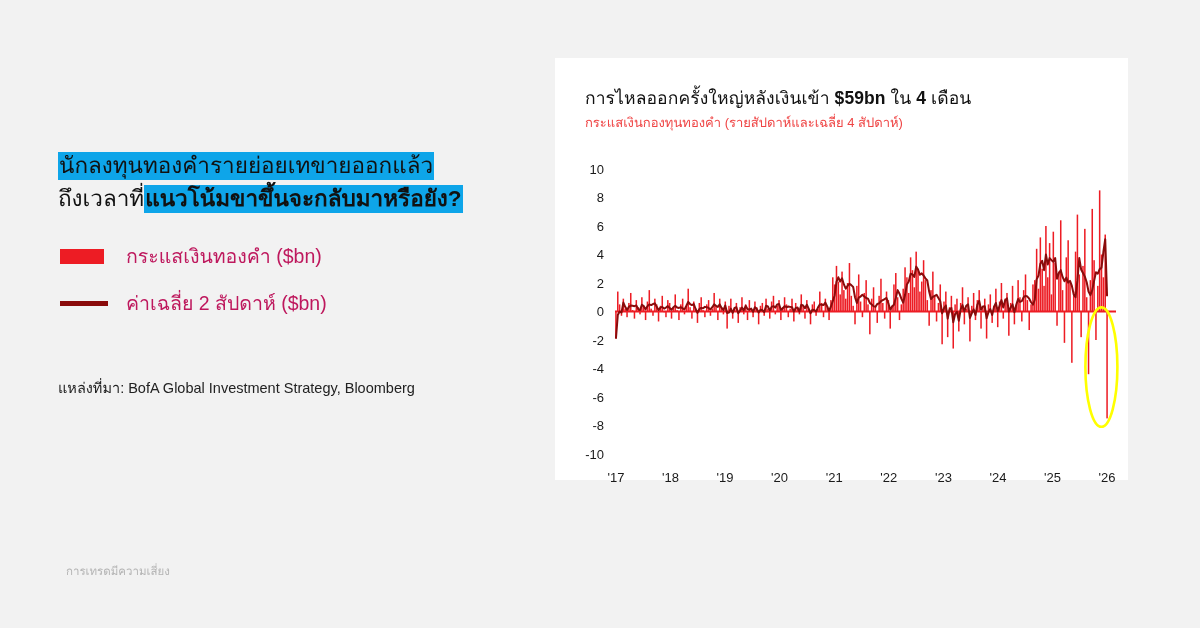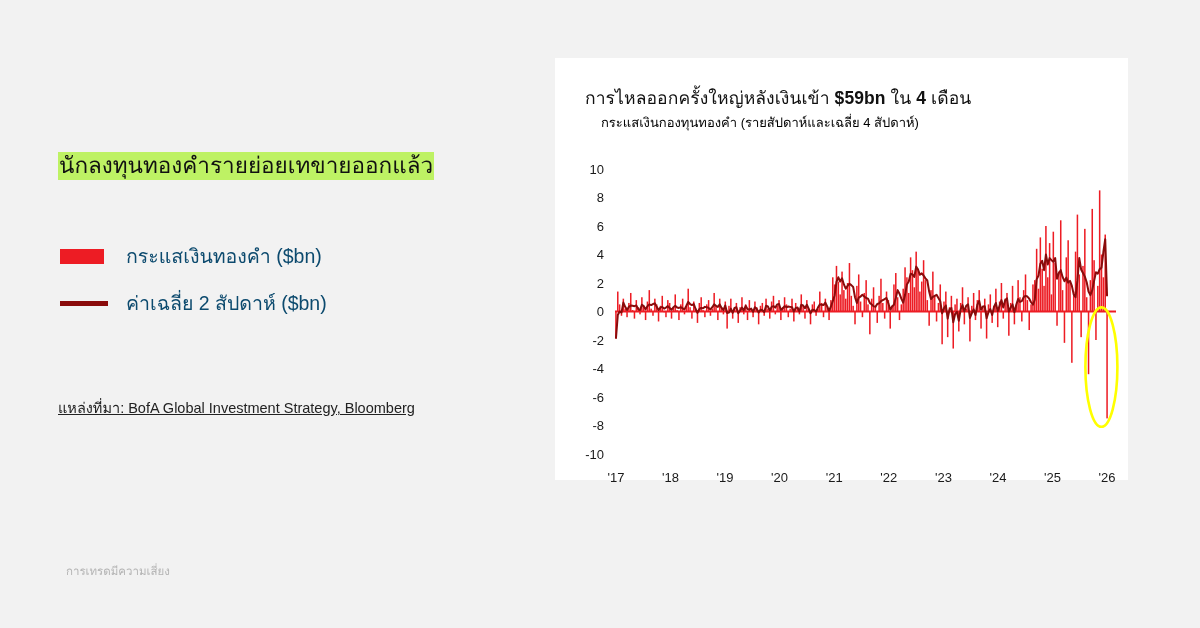--- a/index.html
+++ b/index.html
@@ -10,65 +10,68 @@
     overflow: hidden;
   }
   #root { position: relative; width: 1200px; height: 628px; background: #f2f2f2; }
 
   
   .left { position: absolute; left: 0; top: 0; width: 555px; height: 628px; }
 
   .headline { position: absolute; left: 58px; top: 150px; width: 470px; }
   .hl-line { line-height: 31px; font-size: 22.5px; color: #111; white-space: nowrap; }
   .hl-line + .hl-line { margin-top: 2px; }
-  .hl-mark { background: #bef264; padding: 1px 1px 2px 1px; box-decoration-break: clone; }
+  .hl-mark { background: #0ea5e9; padding: 1px 1px 2px 1px; box-decoration-break: clone; }
   .hl-bold { font-weight: bold; }
 
   .legend { position: absolute; left: 60px; top: 236px; width: 440px; }
   .legend-row { display: flex; align-items: center; height: 40px; }
   .legend-row + .legend-row { margin-top: 7px; }
   .sw-wrap { width: 58px; display: flex; align-items: center; justify-content: flex-start; }
   .sw-bar { width: 44px; height: 15px; background: #ed1c24; display: block; }
   .sw-line { width: 48px; height: 5px; background: #8a0b0b; display: block; }
-  .legend-label { font-size: 19.5px; color: #0c4a6e; margin-left: 8px; white-space: nowrap; }
-
-  .source { position: absolute; left: 58px; top: 396px; font-size: 14.5px; color: #222; white-space: nowrap; text-decoration: underline; }
+  .legend-label { font-size: 19.5px; color: #be185d; margin-left: 8px; white-space: nowrap; }
+
+  .source { position: absolute; left: 58px; top: 376px; font-size: 14.5px; color: #222; white-space: nowrap; }
   .disclaimer { position: absolute; left: 66px; top: 562px; font-size: 11.5px; color: #b4b4b4; white-space: nowrap; }
 
   
   .card {
     position: absolute; left: 555px; top: 58px;
     width: 573px; height: 422px; background: #ffffff;
   }
   .chart-title {
     position: absolute; left: 30px; top: 26px;
     font-size: 17.5px; color: #111; white-space: nowrap; letter-spacing: .1px;
   }
   .chart-title b { font-weight: bold; }
   .chart-sub {
     position: absolute; left: 30px; top: 54px;
-    font-size: 13px; color: #000000; white-space: nowrap; margin-left: 16px;
+    font-size: 13px; color: #ef4444; white-space: nowrap;
   }
 
   .plot-host { position: absolute; left: 0; top: 16px; width: 573px; height: 422px; }
   .plot-svg { position: absolute; left: 0; top: 0; }
 
   .ytick { font-size: 13px; fill: #1a1a1a; text-anchor: end; font-family: "Liberation Sans", sans-serif; }
   .xtick { font-size: 13px; fill: #1a1a1a; text-anchor: middle; font-family: "Liberation Sans", sans-serif; }
 </style>
 </head>
 <body>
 
 <div id="root">
 
   <div class="left">
 
     <div class="headline">
       <div class="hl-line">
         <span class="hl-mark">นักลงทุนทองคำรายย่อยเทขายออกแล้ว</span>
+      </div>
+      <div class="hl-line">
+        <span>ถึงเวลาที่</span><span class="hl-mark hl-bold">แนวโน้มขาขึ้นจะกลับมาหรือยัง?</span>
       </div>
     </div>
 
     <div class="legend">
       <div class="legend-row">
         <span class="sw-wrap">
           <span class="sw-bar"></span>
         </span>
         <span class="legend-label">กระแสเงินทองคำ ($bn)</span>
       </div>

